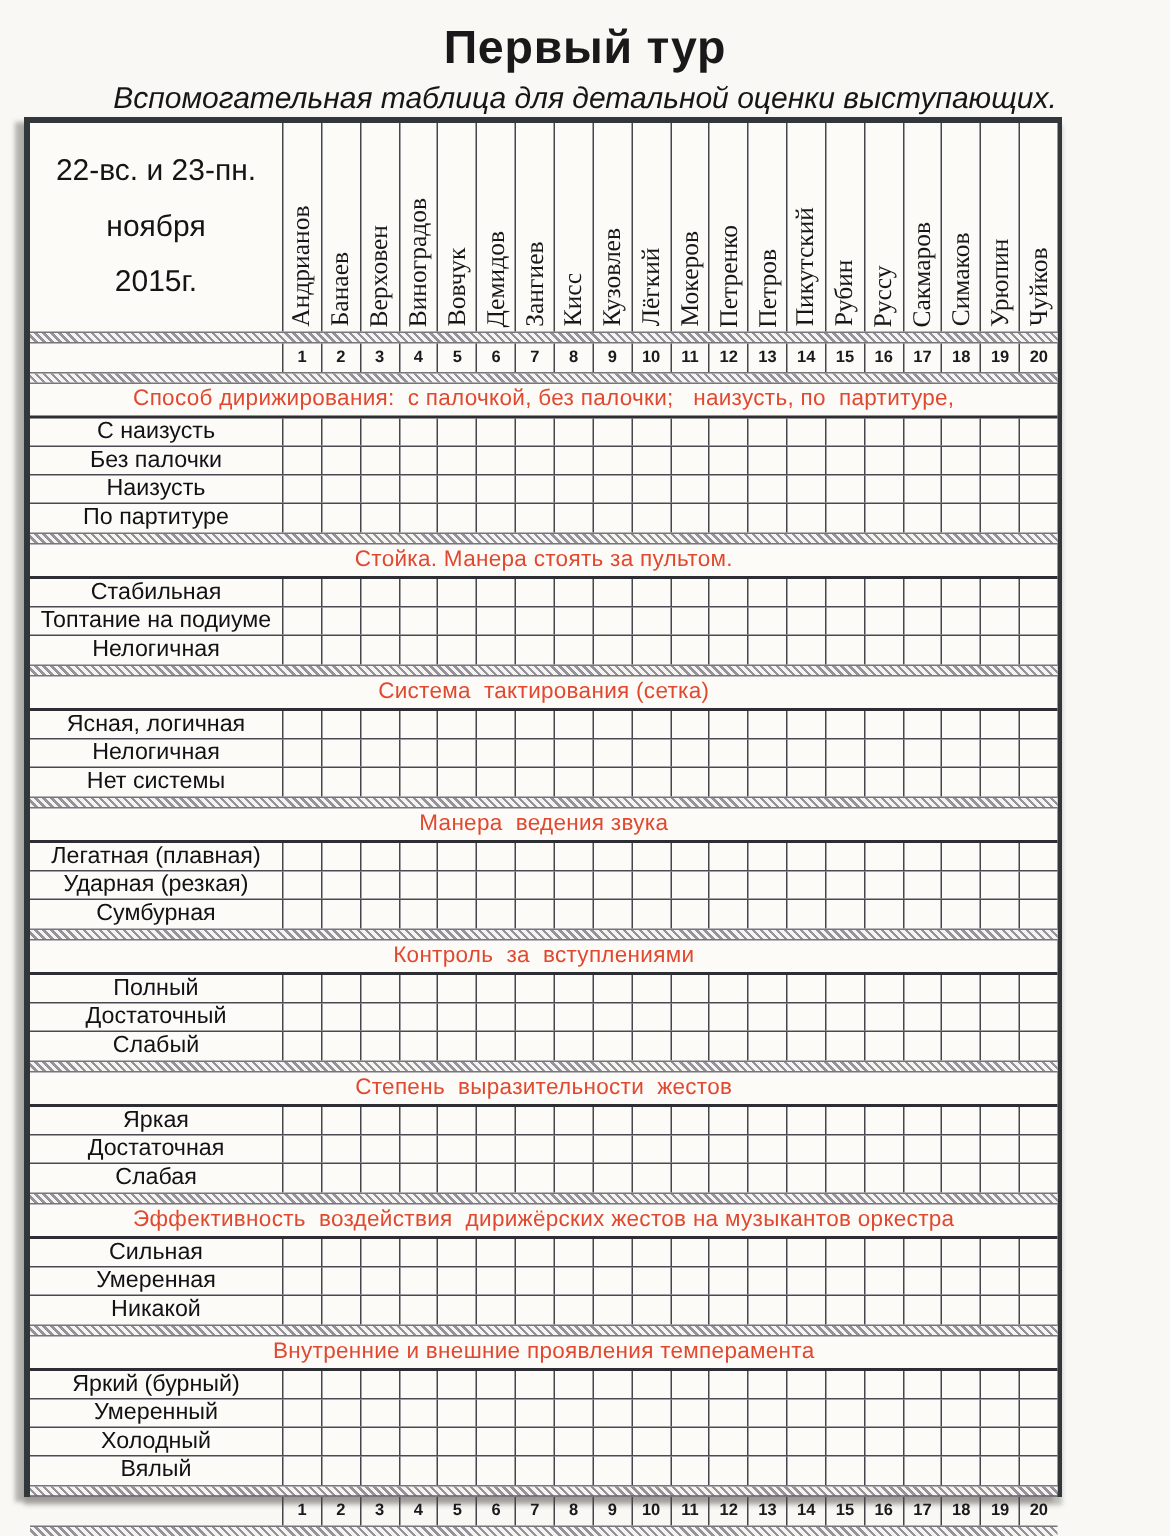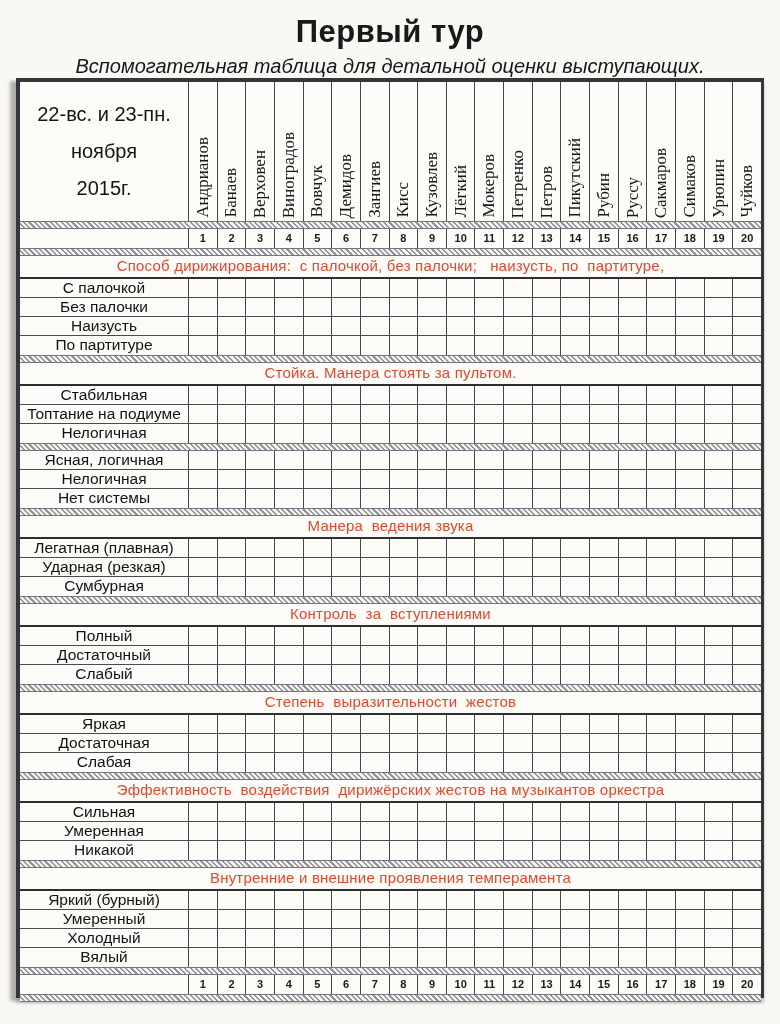--- a/index.html
+++ b/index.html
@@ -13,21 +13,21 @@
   .page-title{
     margin:14px 0 0 0;text-align:center;
     font-size:31px;font-weight:700;letter-spacing:.5px;color:#191919;
   }
   .page-subtitle{
     margin:5px 0 0 0;text-align:center;
     font-size:20px;font-weight:500;color:#161616;font-style:italic;
   }
   
   .table-frame{
-    position:absolute;left:16px;top:78px;width:748px;height:920px;
+    position:absolute;left:16px;top:78px;width:692px;height:920px;
     background:#fcfbf8;
     border:4px solid #32373c;border-right-width:3px;border-bottom-width:3px;
     box-shadow:-6px 3px 3px rgba(125,122,118,.55), 0 5px 3px rgba(125,122,118,.45);
     display:flex;flex-direction:column;
     box-sizing:border-box;
   }
   .row{display:grid;grid-template-columns:168px repeat(20,1fr);box-sizing:border-box;}
   .cell{border-left:1px solid #45454c;box-sizing:border-box;}
   
   .row-names{height:139px;flex:0 0 auto;}
@@ -169,21 +169,21 @@
       <div class="cell">16</div>
       <div class="cell">17</div>
       <div class="cell">18</div>
       <div class="cell">19</div>
       <div class="cell">20</div>
     </div>
   <div class="hatch"></div>
 
 <div class="sec-header">Способ дирижирования:  с палочкой, без палочки;   наизусть, по  партитуре,</div>
     <div class="row data-row">
-      <div class="label">С палочкой</div>
+      <div class="label">С наизусть</div>
       <div class="cell"></div>
       <div class="cell"></div>
       <div class="cell"></div>
       <div class="cell"></div>
       <div class="cell"></div>
       <div class="cell"></div>
       <div class="cell"></div>
       <div class="cell"></div>
       <div class="cell"></div>
       <div class="cell"></div>
@@ -332,20 +332,21 @@
       <div class="cell"></div>
       <div class="cell"></div>
       <div class="cell"></div>
       <div class="cell"></div>
       <div class="cell"></div>
       <div class="cell"></div>
       <div class="cell"></div>
       <div class="cell"></div>
     </div>
     <div class="hatch"></div>
+    <div class="sec-header">Система  тактирования (сетка)</div>
     <div class="row data-row">
       <div class="label">Ясная, логичная</div>
       <div class="cell"></div>
       <div class="cell"></div>
       <div class="cell"></div>
       <div class="cell"></div>
       <div class="cell"></div>
       <div class="cell"></div>
       <div class="cell"></div>
       <div class="cell"></div>

